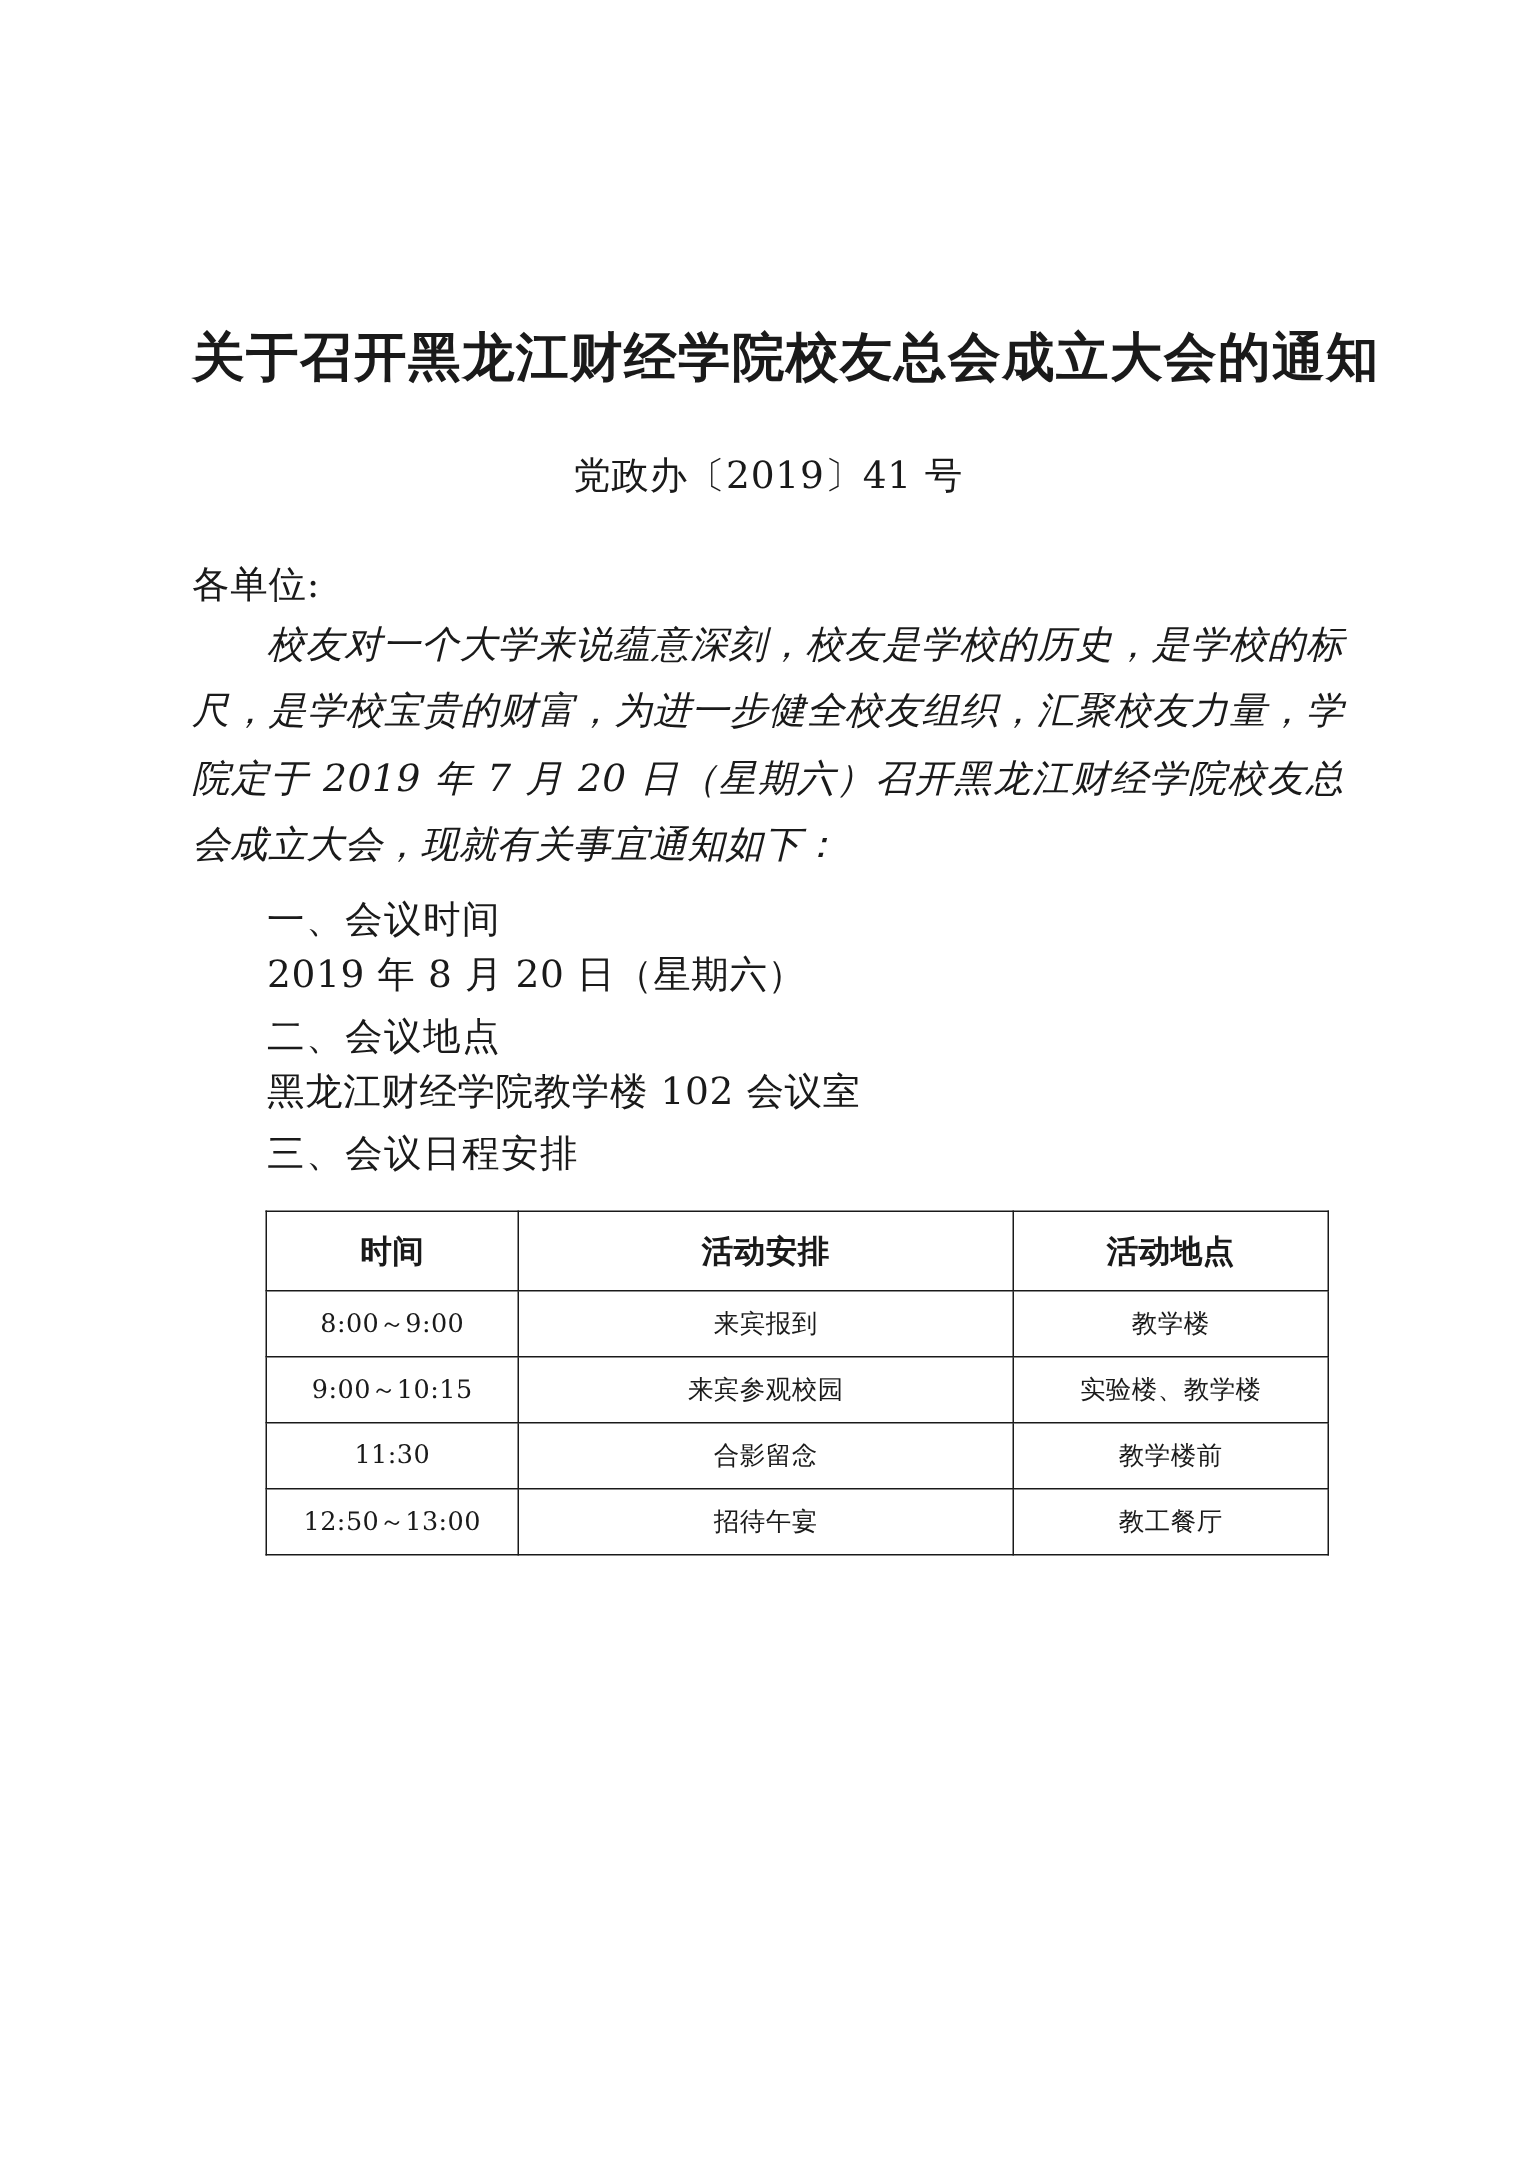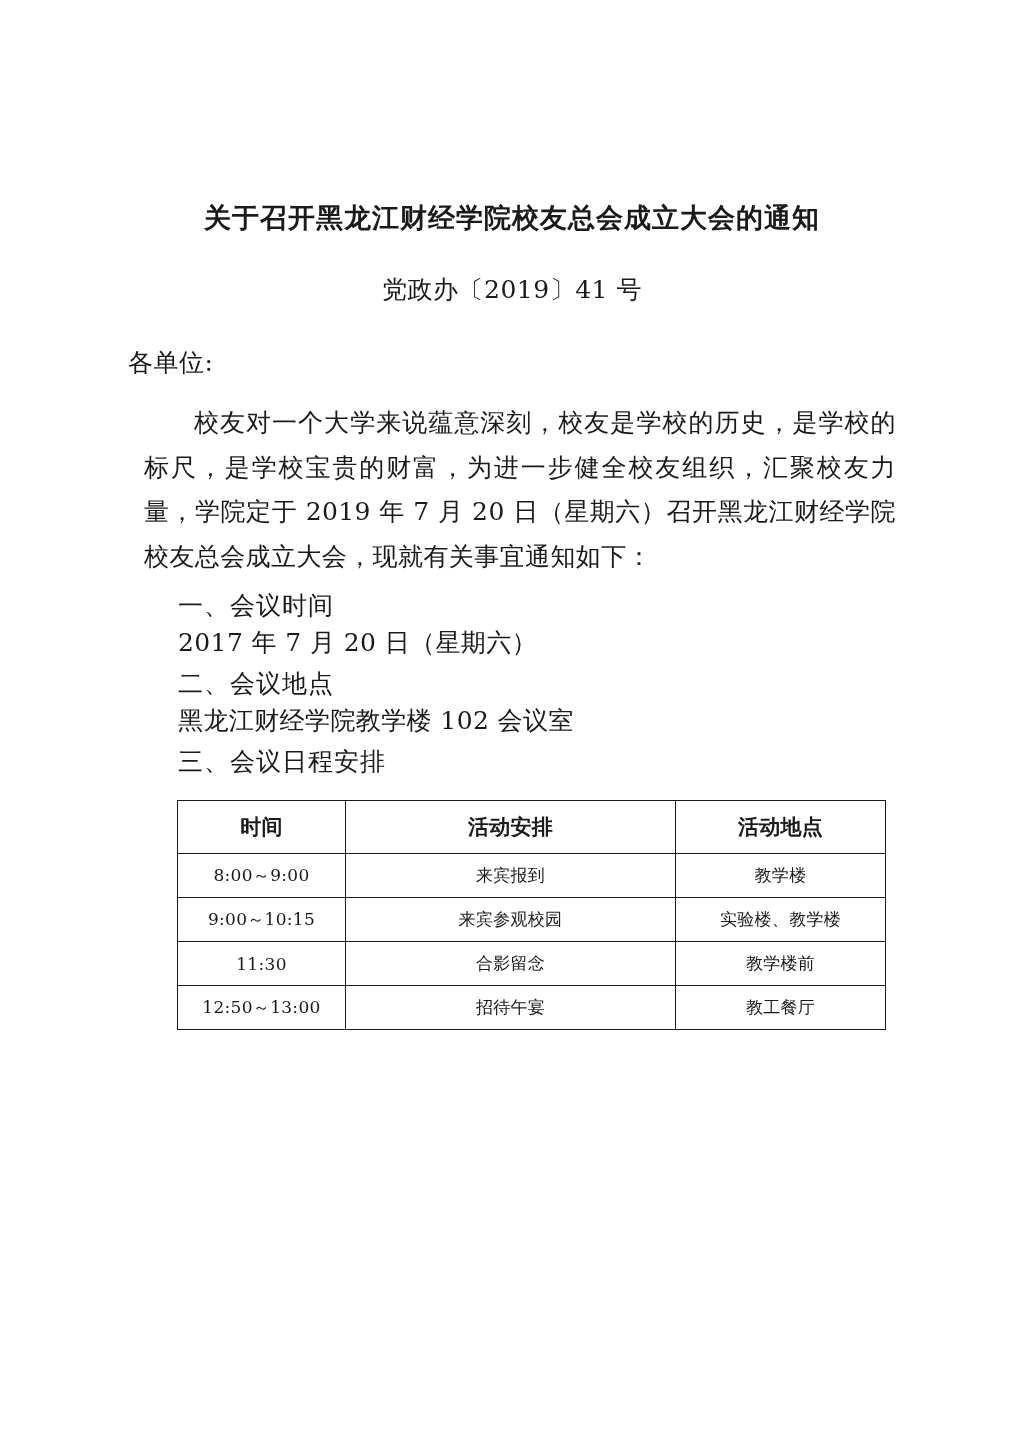--- a/index.html
+++ b/index.html
@@ -17,45 +17,46 @@
   }
   .page {
     width: 1024px;
     height: 1447px;
     box-sizing: border-box;
     padding: 200px 128px 40px 128px;
   }
   .doc-title {
     font-family: "DejaVu Serif", "Liberation Serif", serif;
     font-weight: bold;
-    font-size: 27px;
+    font-size: 35px;
     letter-spacing: 1px;
     text-align: center;
     line-height: 1.3;
-    margin: 0 0 38px 0;
+    margin: 16px 0 38px 0;
     white-space: nowrap;
   }
   .doc-number {
     text-align: center;
     font-size: 25px;
     margin: 10px 0 40px 0;
     letter-spacing: 0.5px;
   }
   .salutation {
     font-size: 25px;
-    margin: 0 0 22px 0;
+    margin: 0 0 2px 0;
     letter-spacing: 0.5px;
   }
   .body-para {
     font-size: 25px;
     line-height: 1.78;
     text-indent: 2em;
-    margin: 0 0 10px 16px;
+    margin: 0 0 10px 0;
     text-align: justify;
     letter-spacing: 0.4px;
+    font-style: italic;
   }
   .section-heading {
     font-size: 25px;
     font-weight: normal;
     margin: 8px 0 4px 0;
     text-indent: 2em;
     letter-spacing: 1px;
   }
   .section-text {
     font-size: 25px;
@@ -99,21 +100,21 @@
 
   <h1 class="doc-title">关于召开黑龙江财经学院校友总会成立大会的通知</h1>
 
   <div class="doc-number">党政办〔2019〕41 号</div>
 
   <div class="salutation">各单位:</div>
 
   <p class="body-para">校友对一个大学来说蕴意深刻，校友是学校的历史，是学校的标尺，是学校宝贵的财富，为进一步健全校友组织，汇聚校友力量，学院定于 2019 年 7 月 20 日（星期六）召开黑龙江财经学院校友总会成立大会，现就有关事宜通知如下：</p>
 
   <div class="section-heading">一、会议时间</div>
-  <div class="section-text">2017 年 7 月 20 日（星期六）</div>
+  <div class="section-text">2019 年 8 月 20 日（星期六）</div>
 
   <div class="section-heading">二、会议地点</div>
   <div class="section-text">黑龙江财经学院教学楼 102 会议室</div>
 
   <div class="section-heading">三、会议日程安排</div>
 
   <div class="schedule-wrap">
     <table class="schedule">
       <colgroup>
         <col class="c-time">

